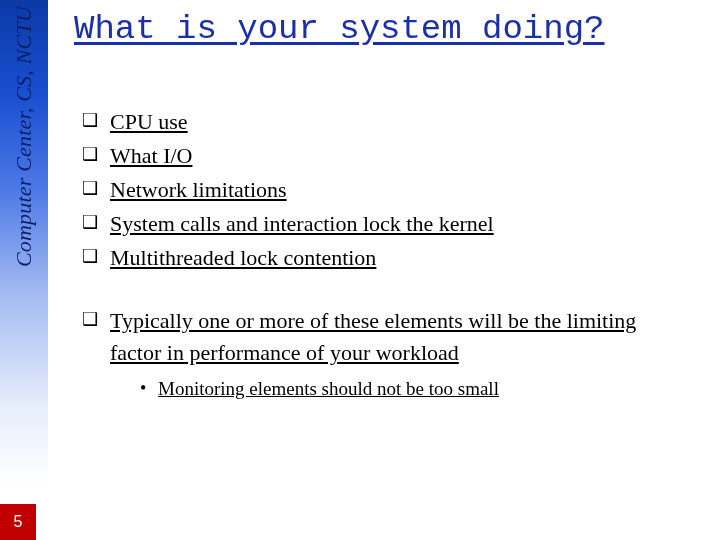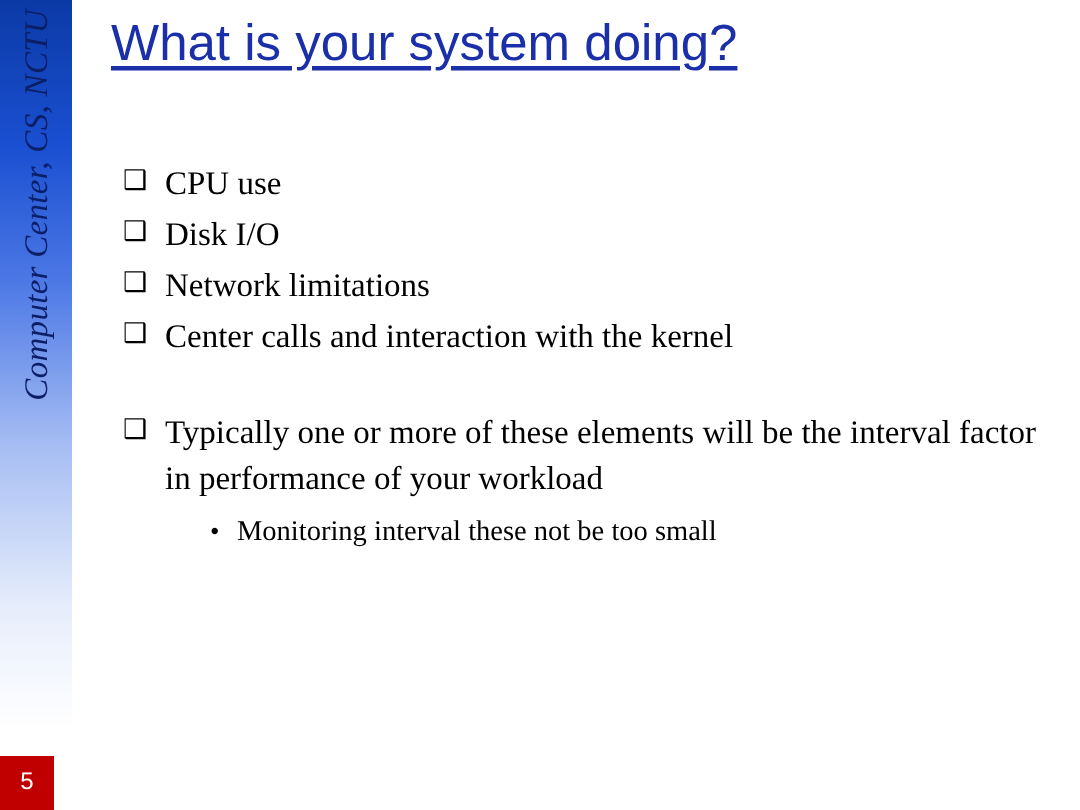--- a/index.html
+++ b/index.html
@@ -42,34 +42,35 @@
     white-space: nowrap;
   }
   .title {
     position: absolute;
     left: 74px;
     top: 10px;
     font-size: 34px;
     color: #1a2fa8;
     text-decoration: underline;
     text-underline-offset: 4px;
-    font-family: Liberation Sans, sans-serif;
+    font-family: Liberation Mono, monospace;
   }
   .body {
     position: absolute;
     left: 82px;
     top: 104px;
     width: 610px;
     font-size: 22px;
     line-height: 1.45;
   }
   ul.bullets {
     list-style: none;
     margin: 0;
     padding: 0;
+    text-decoration: underline;
   }
   ul.bullets > li {
     position: relative;
     padding-left: 28px;
     margin: 2px 0;
   }
   ul.bullets > li::before {
     content: "❑";
     position: absolute;
     left: 0;
@@ -121,32 +122,33 @@
 <div class="slide">
 
   <div class="sidebar-gradient"></div>
   <div class="sidebar-text">Computer Center, CS, NCTU</div>
 
   <div class="title">What is your system doing?</div>
 
   <div class="body">
     <ul class="bullets">
       <li><span>CPU use</span></li>
-      <li><span>Disk I/O</span></li>
+      <li><span>What I/O</span></li>
       <li><span>Network limitations</span></li>
-      <li><span>Center calls and interaction with the kernel</span></li>
+      <li><span>System calls and interaction lock the kernel</span></li>
+      <li><span>Multithreaded lock contention</span></li>
     </ul>
 
     <div class="gap"></div>
 
     <ul class="bullets">
       <li>
-        <span>Typically one or more of these elements will be the interval factor in performance of your workload</span>
+        <span>Typically one or more of these elements will be the limiting factor in performance of your workload</span>
         <ul class="sub">
-          <li><span>Monitoring interval these not be too small</span></li>
+          <li><span>Monitoring elements should not be too small</span></li>
         </ul>
       </li>
     </ul>
   </div>
 
   <div class="page-num">
     <span>5</span>
   </div>
 
 </div>

